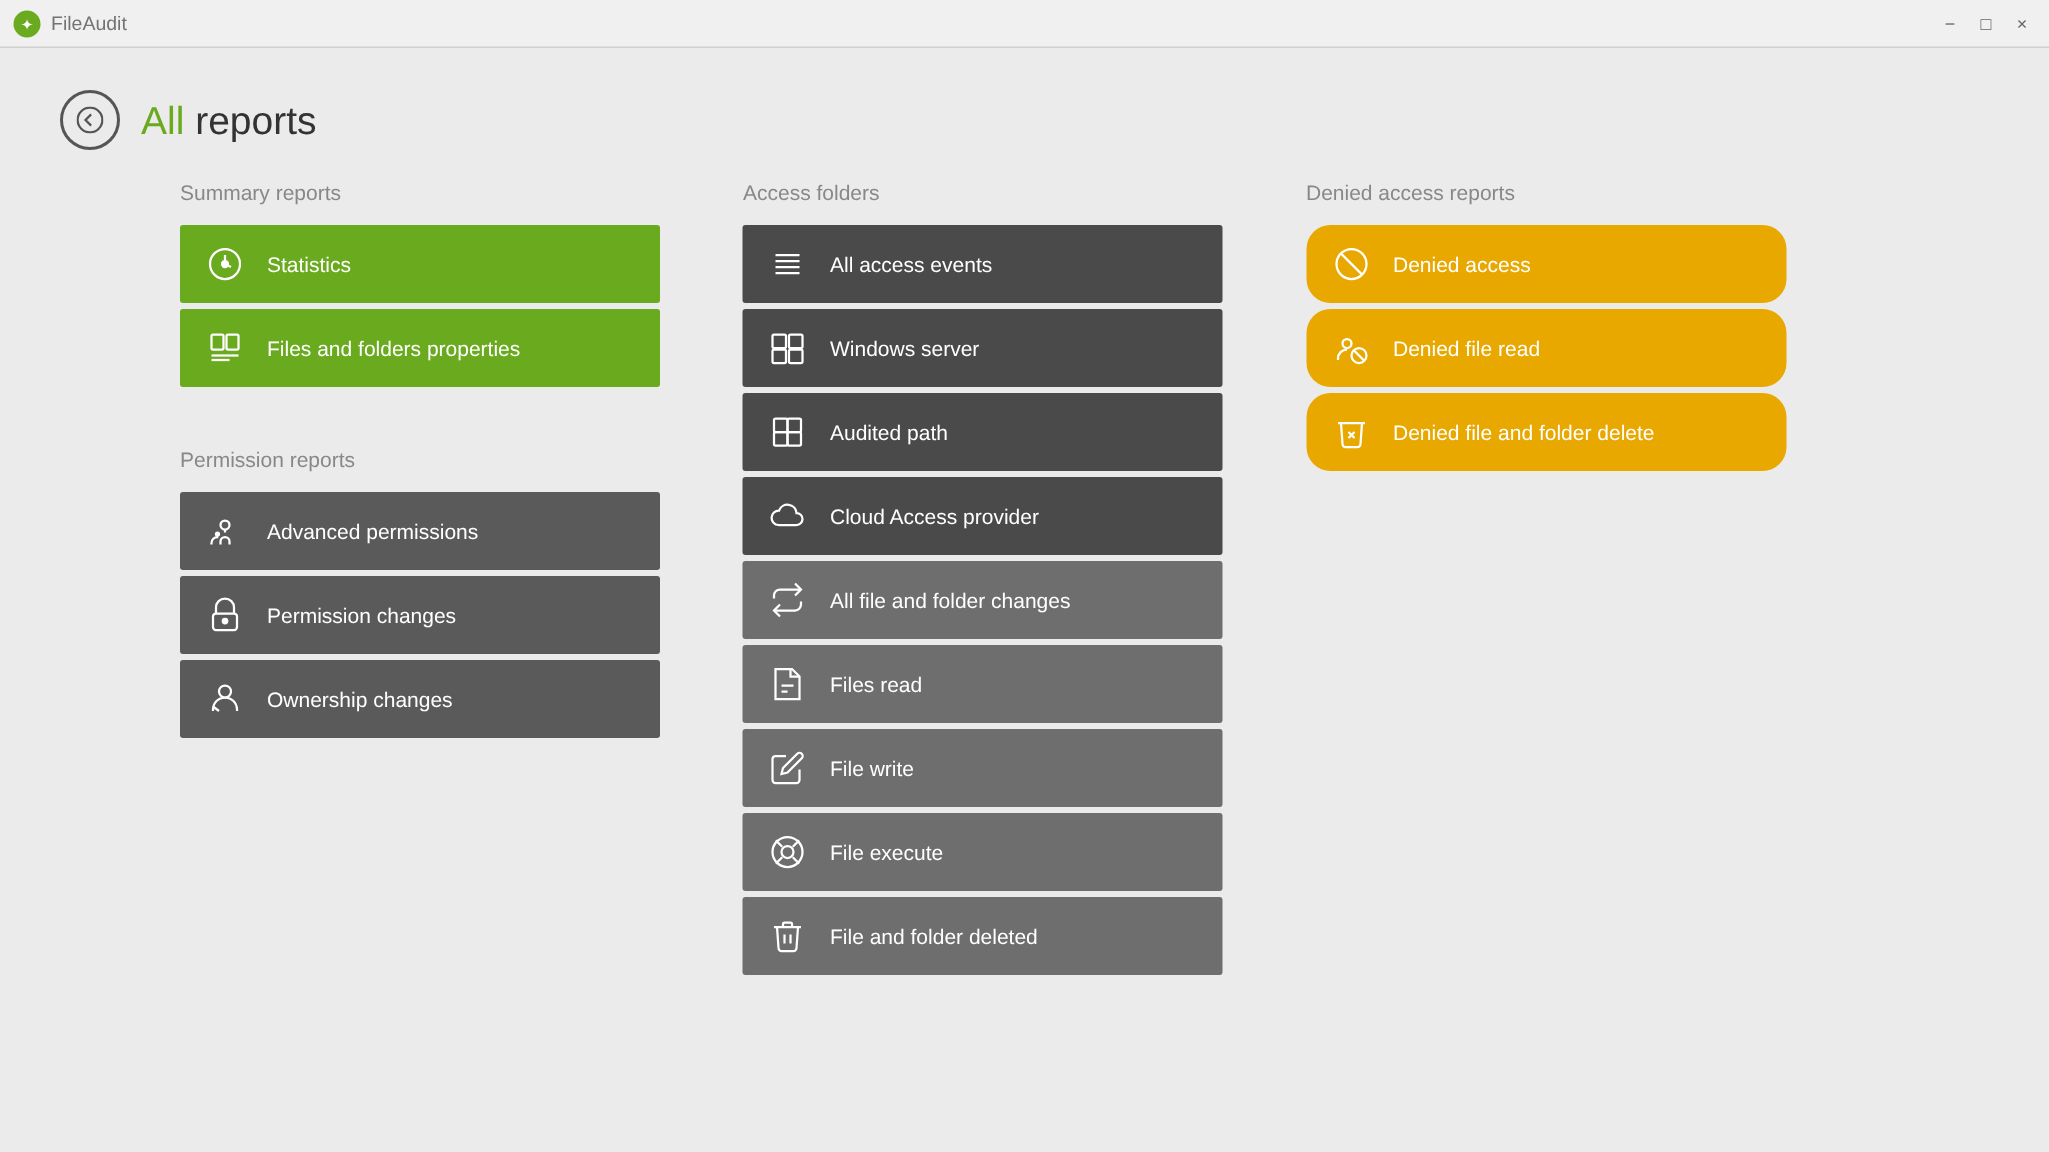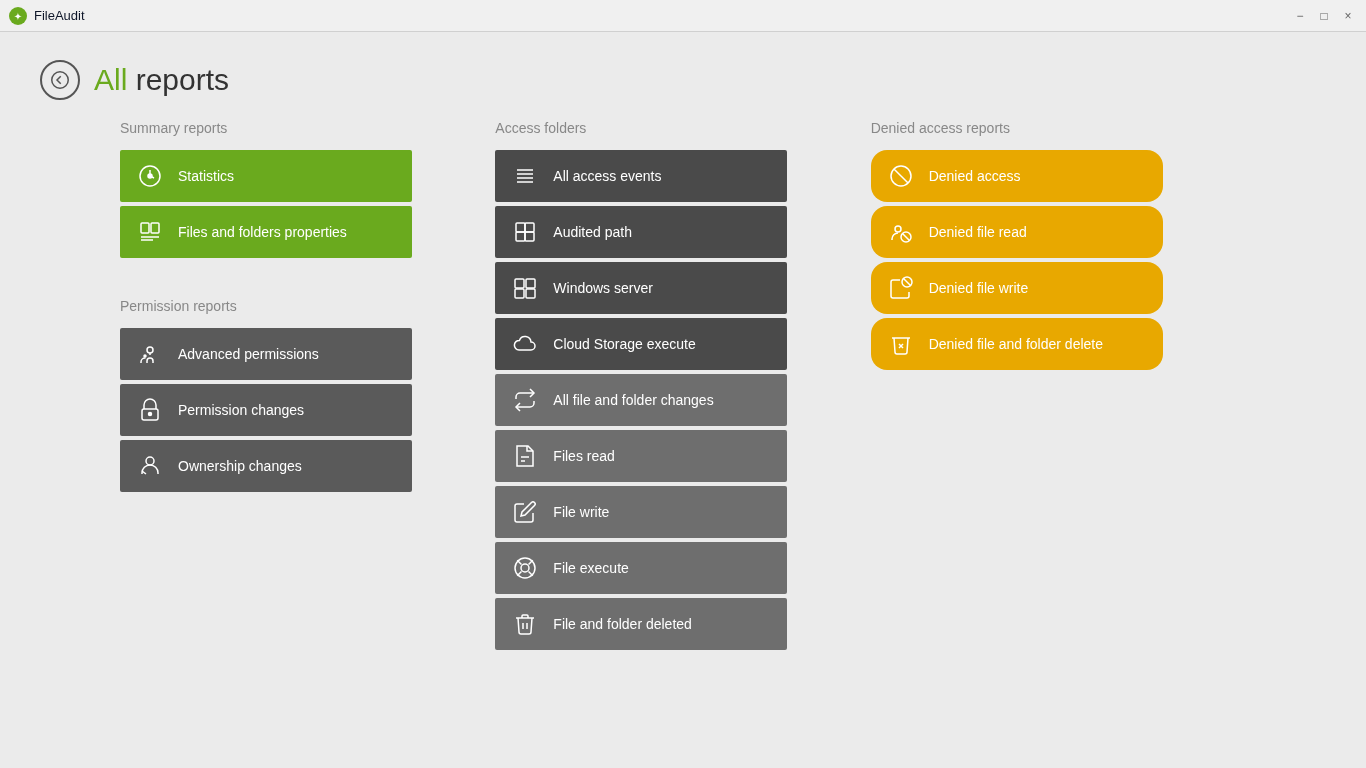--- a/index.html
+++ b/index.html
@@ -27,21 +27,21 @@
       display: flex;
       align-items: center;
       gap: 6px;
     }
     .titlebar-logo .logo-icon {
       width: 20px;
       height: 20px;
     }
     .titlebar-title {
       font-size: 13px;
-      color: #0f172a;
+      color: #737373;
       font-weight: 500;
     }
     .titlebar-controls {
       margin-left: auto;
       display: flex;
       gap: 4px;
     }
     .titlebar-btn {
       width: 20px;
       height: 20px;
@@ -78,21 +78,21 @@
       border: 2.5px solid #555;
       display: flex;
       align-items: center;
       justify-content: center;
       cursor: pointer;
       background: transparent;
       flex-shrink: 0;
     }
     .back-btn svg { width: 18px; height: 18px; }
     .page-title {
-      font-size: 30px;
+      font-size: 26px;
       font-weight: 300;
       color: #333;
     }
 
     
     .reports-grid {
       display: flex;
       gap: 0;
       padding: 0 120px;
       flex: 1;
@@ -119,21 +119,21 @@
     }
 
     .report-item {
       display: flex;
       align-items: center;
       gap: 14px;
       padding: 16px 16px;
       height: 52px;
       cursor: pointer;
       border-radius: 2px;
-      width: 292px;
+      width: 320px;
     }
 
     .report-item.green { background: #6aaa1e; }
     .report-item.dark { background: #4a4a4a; }
     .report-item.medium { background: #5a5a5a; }
     .report-item.gray { background: #6e6e6e; }
     .report-item.yellow { background: #e8a800; border-radius: 16px; }
 
     .report-item .item-label {
       color: #fff;
@@ -280,48 +280,48 @@
               <line x1="4" y1="14" x2="20" y2="14"></line>
               <line x1="4" y1="18" x2="20" y2="18"></line>
             </svg>
           </div>
           <span class="item-label">All access events</span>
         </div>
 
         <div class="report-item dark">
           <div class="item-icon">
             <svg viewBox="0 0 24 24" width="24" height="24" fill="none" stroke="white" stroke-width="1.5">
+              <rect x="2" y="3" width="9" height="9" rx="1"></rect>
+              <rect x="13" y="3" width="9" height="9" rx="1"></rect>
+              <rect x="2" y="13" width="9" height="9" rx="1"></rect>
+              <rect x="13" y="13" width="9" height="9" rx="1"></rect>
+            </svg>
+          </div>
+          <span class="item-label">Windows server</span>
+        </div>
+
+        <div class="report-item dark">
+          <div class="item-icon">
+            <svg viewBox="0 0 24 24" width="24" height="24" fill="none" stroke="white" stroke-width="1.5">
               <rect x="3" y="3" width="9" height="9" rx="1"></rect>
               <rect x="12" y="3" width="9" height="9" rx="1"></rect>
               <rect x="3" y="12" width="9" height="9" rx="1"></rect>
               <rect x="12" y="12" width="9" height="9" rx="1"></rect>
             </svg>
           </div>
           <span class="item-label">Audited path</span>
         </div>
 
         <div class="report-item dark">
           <div class="item-icon">
             <svg viewBox="0 0 24 24" width="24" height="24" fill="none" stroke="white" stroke-width="1.5">
-              <rect x="2" y="3" width="9" height="9" rx="1"></rect>
-              <rect x="13" y="3" width="9" height="9" rx="1"></rect>
-              <rect x="2" y="13" width="9" height="9" rx="1"></rect>
-              <rect x="13" y="13" width="9" height="9" rx="1"></rect>
-            </svg>
-          </div>
-          <span class="item-label">Windows server</span>
-        </div>
-
-        <div class="report-item dark">
-          <div class="item-icon">
-            <svg viewBox="0 0 24 24" width="24" height="24" fill="none" stroke="white" stroke-width="1.5">
               <path d="M18 10a6 6 0 0 0-11.6-1.6A4 4 0 1 0 6 18h12a4 4 0 0 0 0-8z"></path>
             </svg>
           </div>
-          <span class="item-label">Cloud Storage execute</span>
+          <span class="item-label">Cloud Access provider</span>
         </div>
 
         <div class="report-item gray">
           <div class="item-icon">
             <svg viewBox="0 0 24 24" width="24" height="24" fill="none" stroke="white" stroke-width="1.5">
               <polyline points="17,1 21,5 17,9"></polyline>
               <path d="M3 11V9a4 4 0 0 1 4-4h14"></path>
               <polyline points="7,23 3,19 7,15"></polyline>
               <path d="M21 13v2a4 4 0 0 1-4 4H3"></path>
             </svg>
@@ -399,30 +399,20 @@
             <svg viewBox="0 0 24 24" width="24" height="24" fill="none" stroke="white" stroke-width="1.5">
               <circle cx="9" cy="9" r="3"></circle>
               <path d="M3 20v-1a6 6 0 0 1 6-6"></path>
               <circle cx="17" cy="17" r="5"></circle>
               <line x1="13.5" y1="13.5" x2="20.5" y2="20.5"></line>
             </svg>
           </div>
           <span class="item-label">Denied file read</span>
         </div>
 
-        <div class="report-item yellow">
-          <div class="item-icon">
-            <svg viewBox="0 0 24 24" width="24" height="24" fill="none" stroke="white" stroke-width="1.5">
-              <path d="M11 4H4a2 2 0 0 0-2 2v14a2 2 0 0 0 2 2h14a2 2 0 0 0 2-2v-4"></path>
-              <circle cx="18" cy="6" r="5"></circle>
-              <line x1="14" y1="2" x2="22" y2="10"></line>
-            </svg>
-          </div>
-          <span class="item-label">Denied file write</span>
-        </div>
 
         <div class="report-item yellow">
           <div class="item-icon">
             <svg viewBox="0 0 24 24" width="24" height="24" fill="none" stroke="white" stroke-width="1.5">
               <polyline points="3,6 5,6 21,6"></polyline>
               <path d="M19 6l-1 14a2 2 0 0 1-2 2H8a2 2 0 0 1-2-2L5 6"></path>
               <line x1="10" y1="12" x2="14" y2="16"></line>
               <line x1="14" y1="12" x2="10" y2="16"></line>
             </svg>
           </div>

